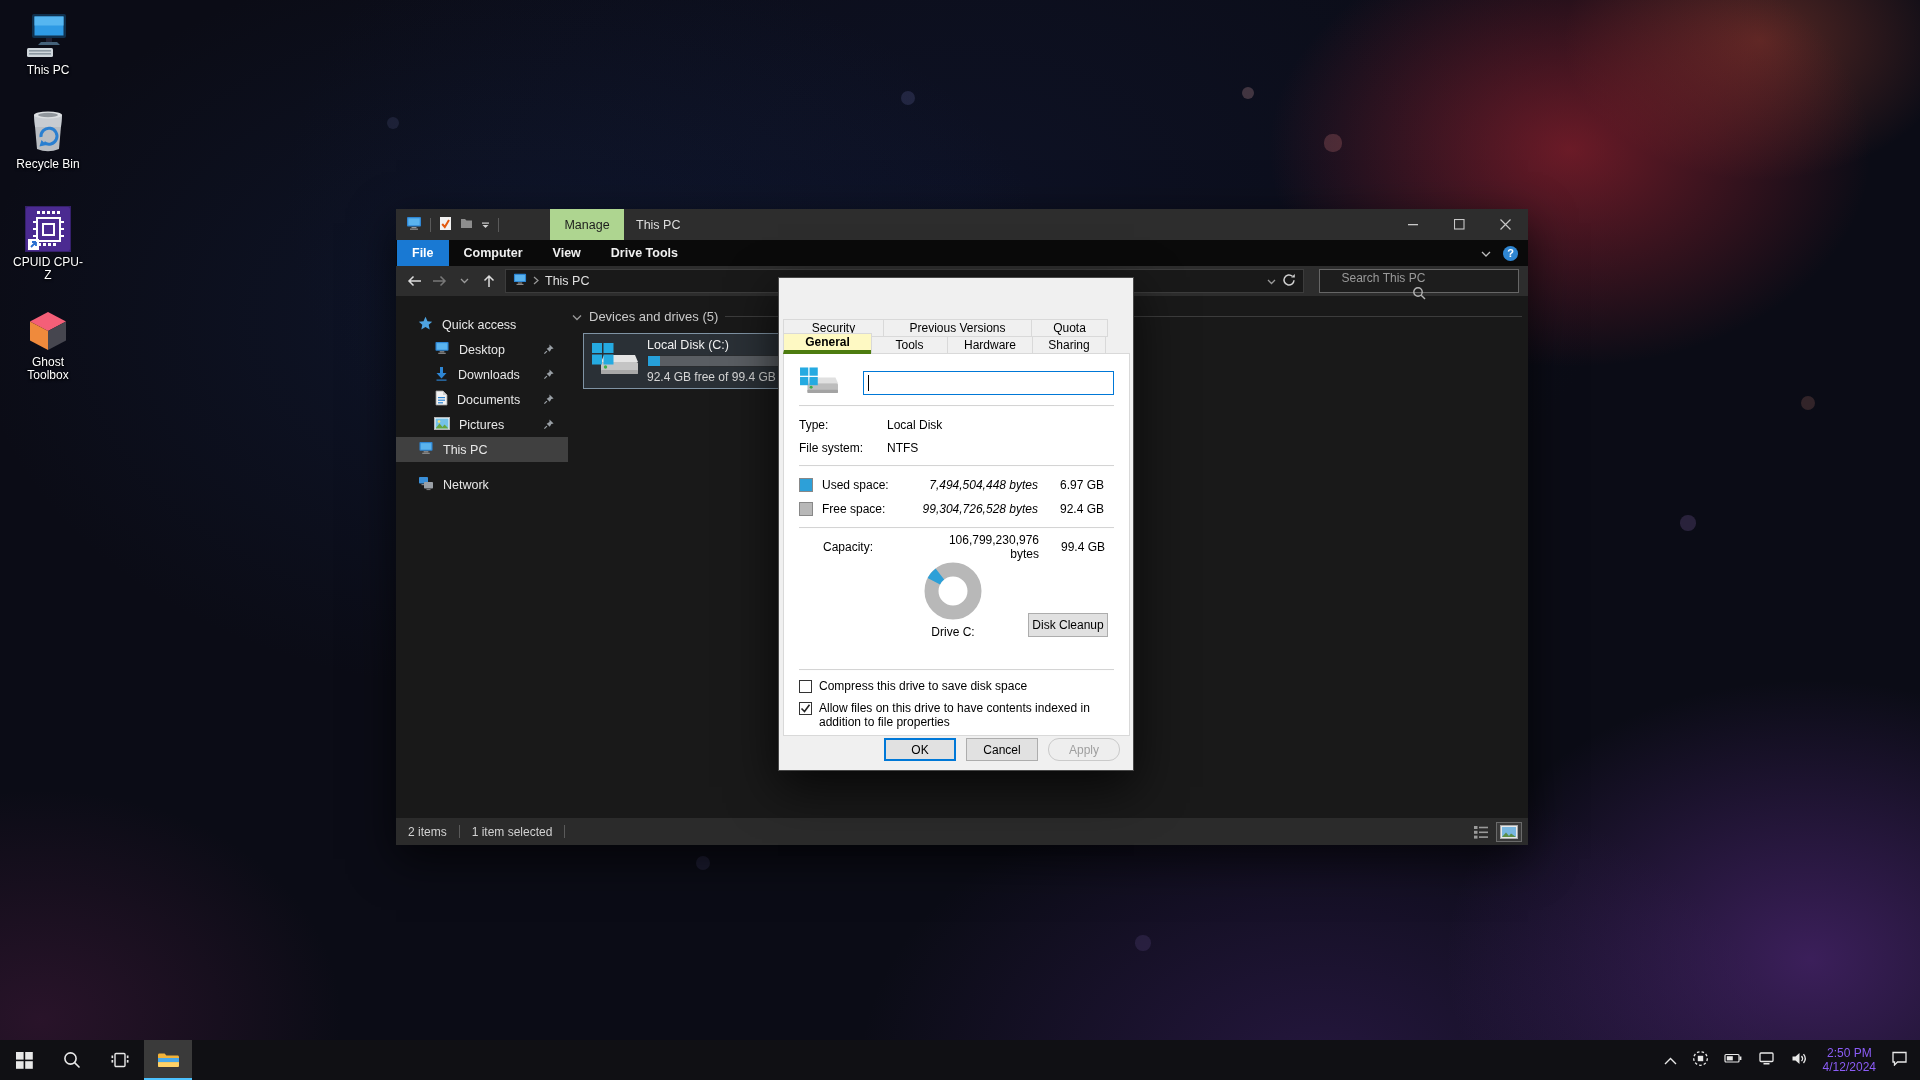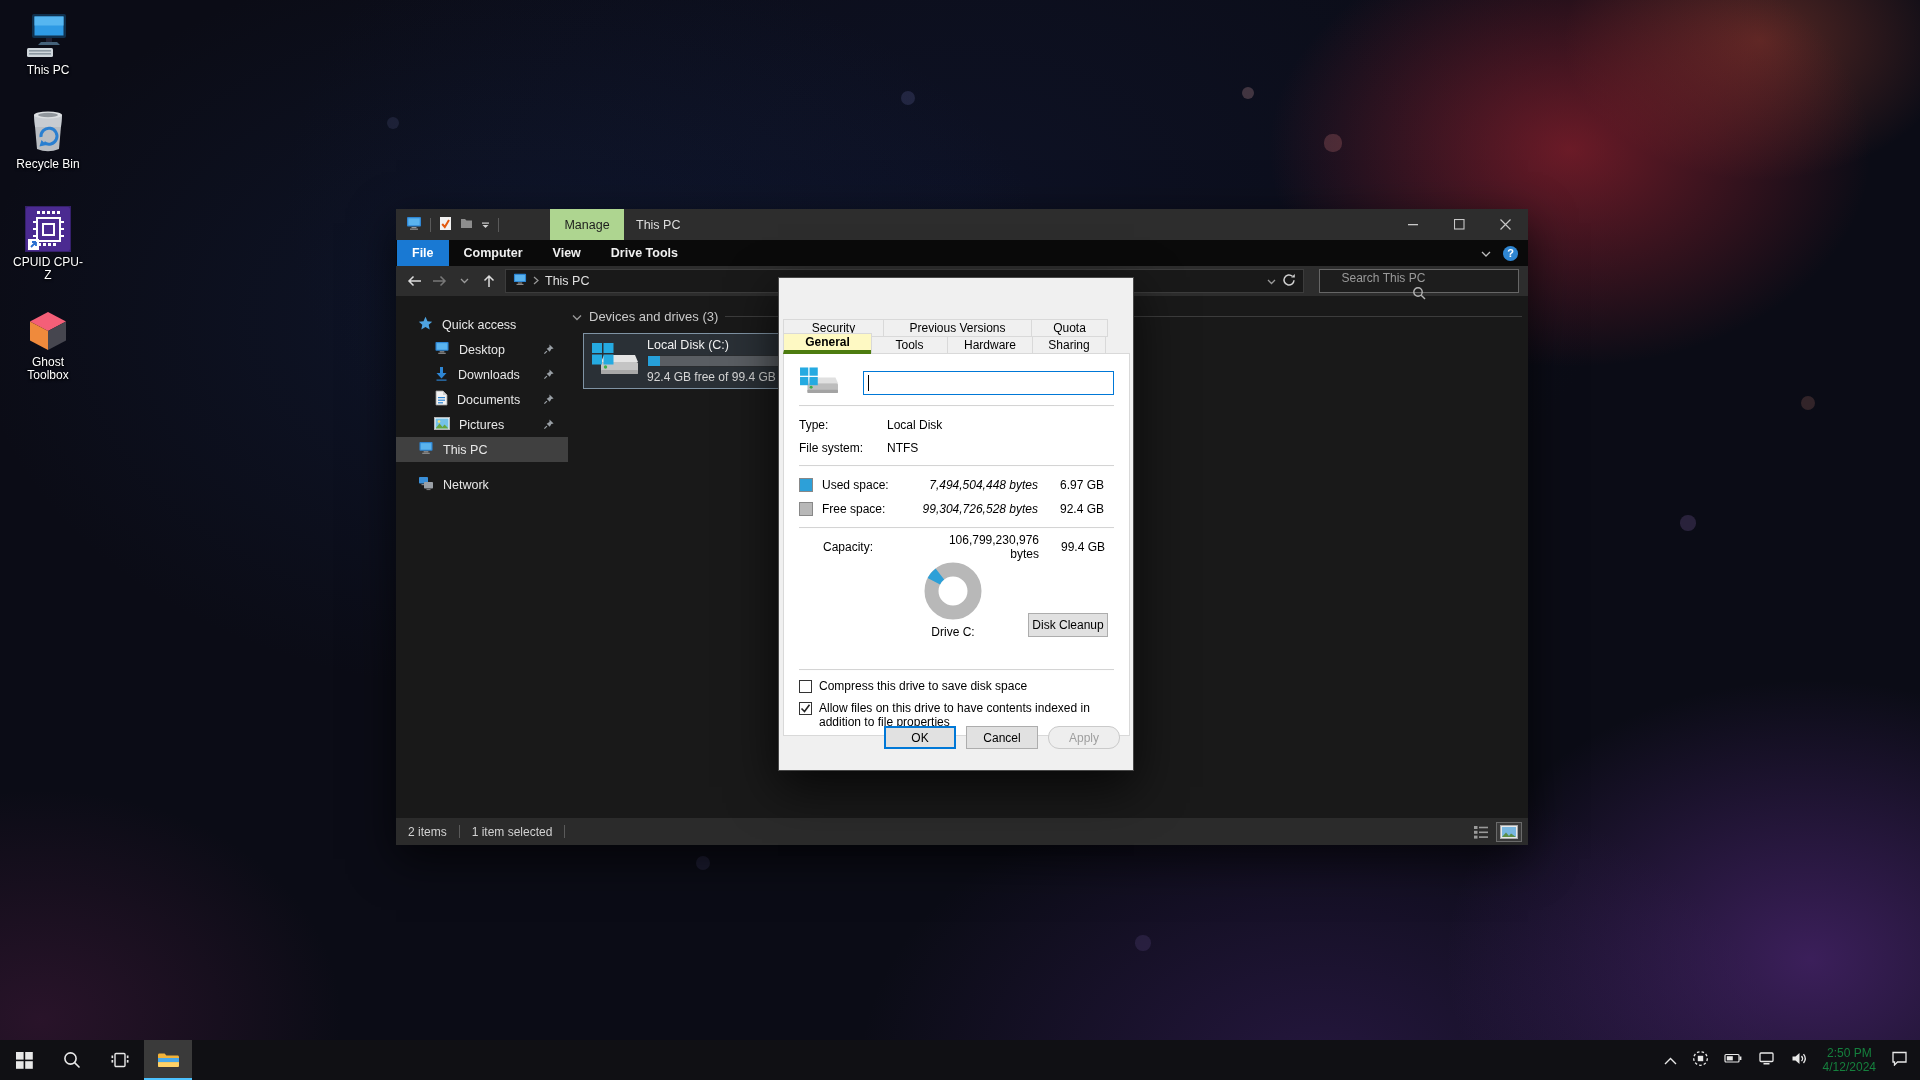--- a/index.html
+++ b/index.html
@@ -101,30 +101,30 @@
   .caprow .bytes{width:120px;text-align:right;}
   .caprow .gb{width:66px;text-align:right;}
   .donutblock{position:relative;height:102px;margin-top:2px;}
   .donut{position:absolute;left:124px;top:0;}
   .drive-lbl{position:absolute;left:124px;top:64px;width:60px;text-align:center;}
   .cleanup{position:absolute;right:6px;top:52px;width:80px;height:24px;background:#e1e1e1;border:1px solid #adadad;
     display:flex;align-items:center;justify-content:center;}
   .cbrow{display:flex;align-items:flex-start;gap:7px;margin-top:8px;}
   .cbbox{width:13px;height:13px;background:#fff;border:1px solid #333;flex:none;margin-top:1px;display:flex;align-items:center;justify-content:center;}
   .cbrow .cbl{line-height:14px;}
-  .dlg-buttons{position:absolute;right:13px;bottom:21px;display:flex;gap:10px;margin-top:36px;}
+  .dlg-buttons{position:absolute;right:13px;bottom:9px;display:flex;gap:10px;margin-top:36px;}
   .btn{width:72px;height:23px;background:#e1e1e1;border:1px solid #adadad;display:flex;align-items:center;justify-content:center;}
   .btn.primary{border:2px solid #0078d7;}
   .btn.disabled{color:#9f9f9f;background:#eee;border-color:#cacaca;border-radius:11px;}
   
   .taskbar{position:absolute;left:0;bottom:0;width:1920px;height:40px;background:#101014;display:flex;align-items:stretch;z-index:5;}
   .tb-btn{width:48px;display:flex;align-items:center;justify-content:center;}
   .tb-btn.active{background:#3a3a3a;box-shadow:inset 0 -2px 0 #4cc2ff;}
   .tray{margin-left:auto;display:flex;align-items:center;gap:15px;padding-right:12px;}
-  .clock{color:#15803d;font-size:12px;line-height:14px;text-align:center;}
+  .clock{color:#8b5cf6;font-size:12px;line-height:14px;text-align:center;}
 </style>
 </head>
 <body>
 
 <div id="stage">
   <div class="bokeh"></div>
 
   <div class="dicon" style="top:10px">
     <div class="img">
       <svg width="50" height="48" viewBox="0 0 50 48">
@@ -398,21 +398,21 @@
               </svg></span>
           <span>Network</span>
         </div>
       </div>
 
       <div class="content">
         <div class="group-hdr">
           <span><svg width="10" height="7">
                 <path d="M1 1.5l4 4 4-4" stroke="#9a9a9a" stroke-width="1.3" fill="none"></path>
               </svg></span>
-          <span>Devices and drives (3)</span>
+          <span>Devices and drives (5)</span>
           <span class="line"></span>
         </div>
         <div class="tile">
           <span>
             <svg width="48" height="40" viewBox="0 0 48 40">
               <polygon points="13,15 44,15 47,22 10,22" fill="#e4e4e4"></polygon>
               <rect x="10" y="22" width="37" height="12" rx="1.5" fill="#c4c4c4"></rect>
               <rect x="10" y="30" width="37" height="4" rx="1" fill="#a8a8a8"></rect>
               <circle cx="14.5" cy="27" r="1.7" fill="#3fae49"></circle>
               <g fill="#25aae1">

